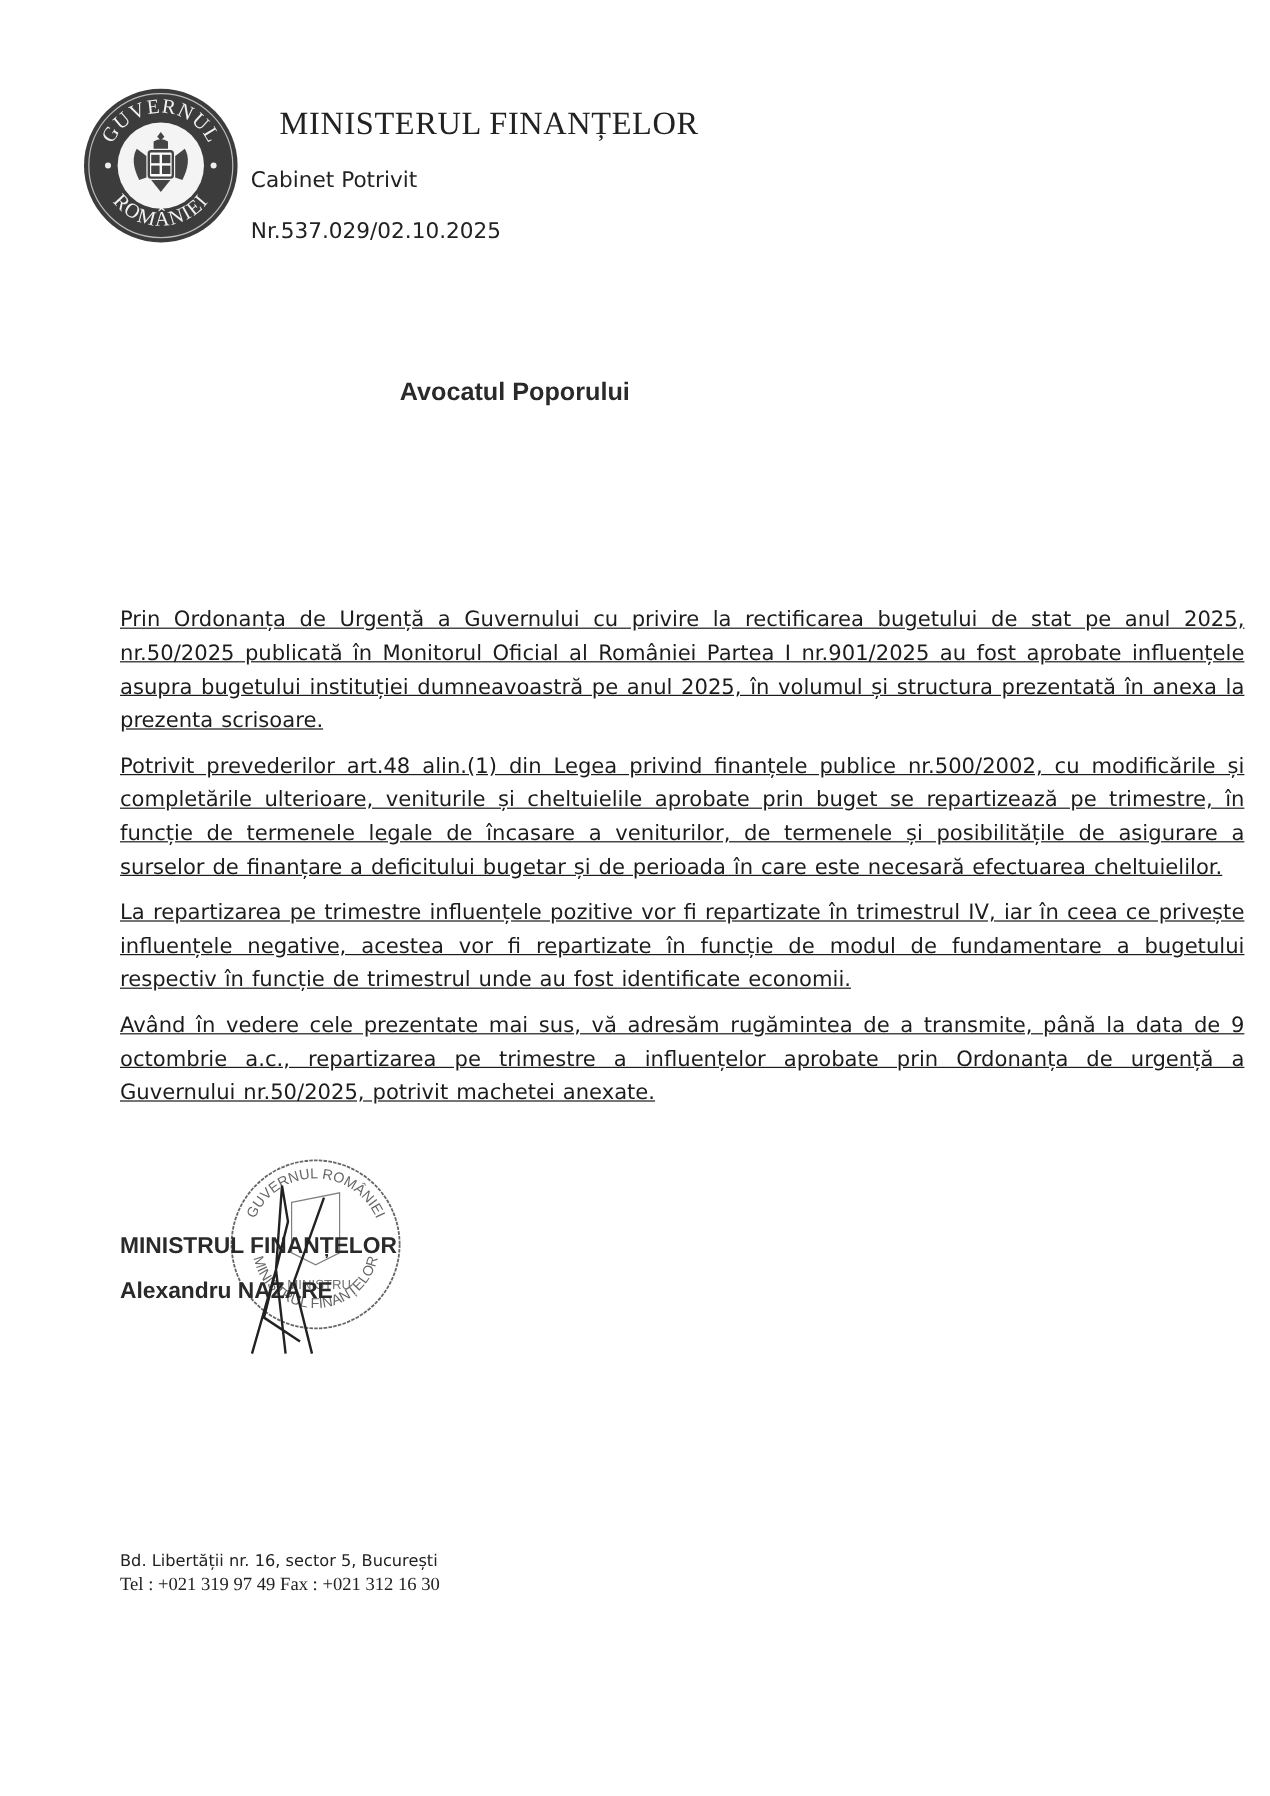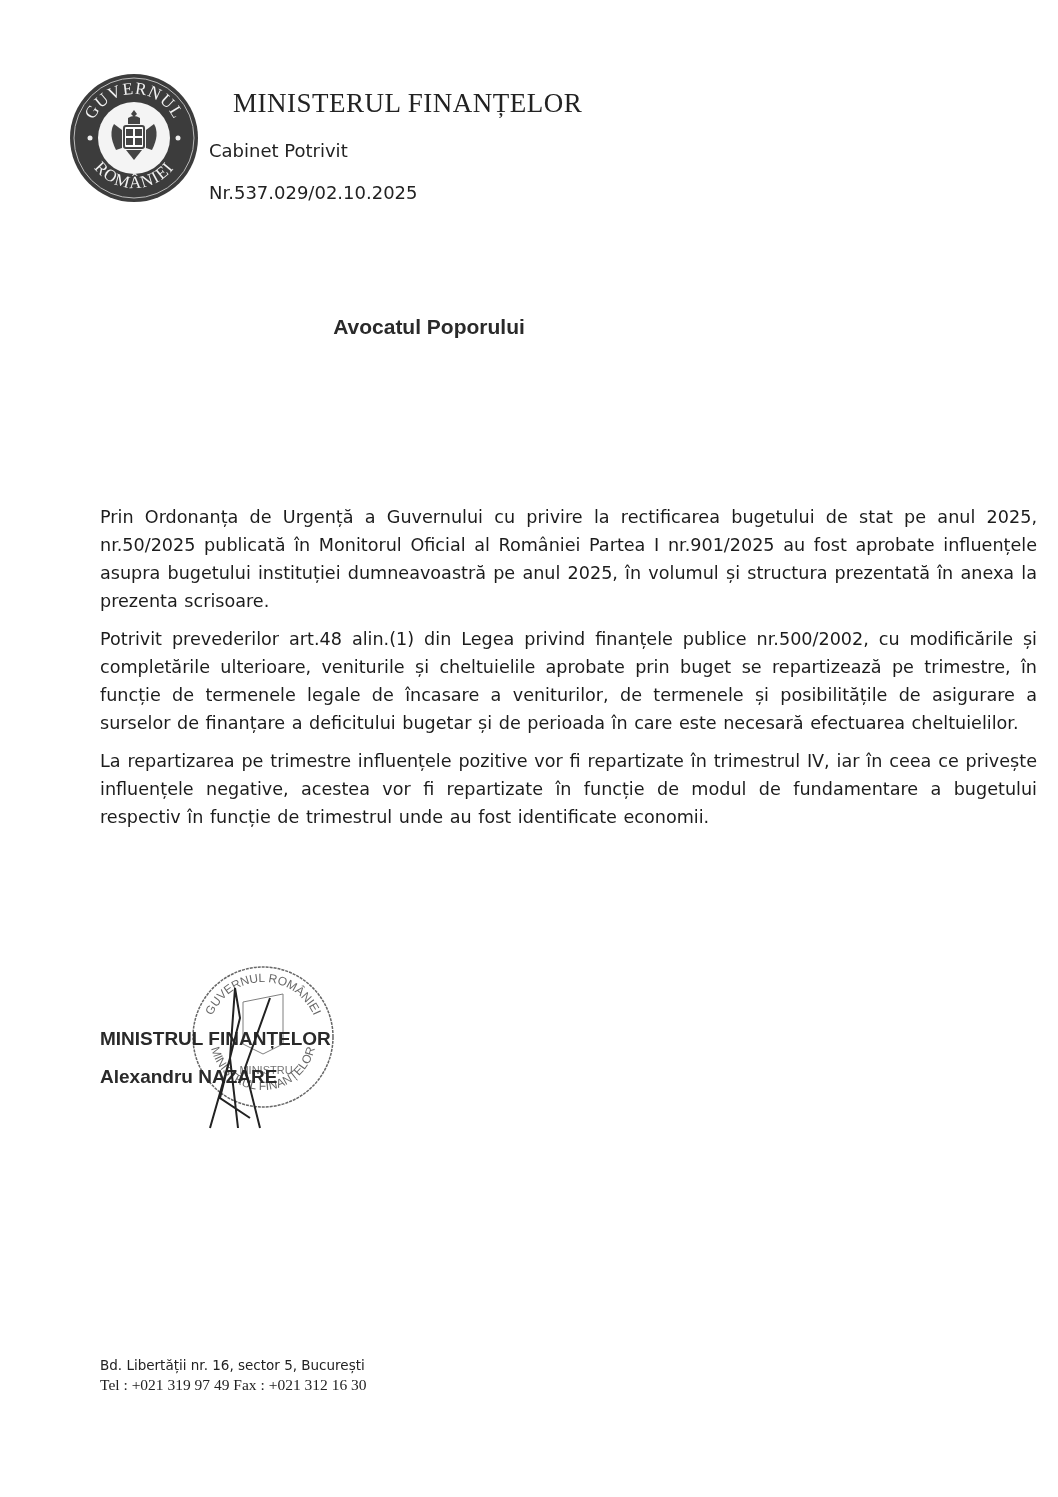--- a/index.html
+++ b/index.html
@@ -7,28 +7,28 @@
   .page { position: absolute; left: 0; top: 0; width: 1058px; height: 1497px; background: #fff; }
 
   .logo { position: absolute; left: 68px; top: 72px; width: 132px; height: 132px; }
   .ministry { position: absolute; left: 209px; top: 88px; font-family: "Liberation Serif", "DejaVu Serif", serif; font-size: 27px; letter-spacing: 0.5px; color: #222; margin-left: 24px; }
   .cabinet { position: absolute; left: 209px; top: 140px; font-family: "DejaVu Sans", sans-serif; font-size: 18px; color: #222; }
   .regnr { position: absolute; left: 209px; top: 182px; font-family: "DejaVu Sans", sans-serif; font-size: 18px; color: #222; }
 
   .recipient { position: absolute; left: 0; width: 858px; top: 315px; text-align: center; font-family: "Liberation Sans", sans-serif; font-weight: bold; font-size: 21px; color: #2a2a2a; }
 
   .body { position: absolute; left: 100px; width: 937px; top: 503px; font-family: "DejaVu Sans", sans-serif; font-size: 17.6px; line-height: 28px; color: #1c1c1c; }
-  .body p { margin: 0 0 10px 0; text-align: justify; text-align-last: left; word-spacing: 1px; }
+  .body p { margin: 0 0 10px 0; text-align: justify; text-align-last: left; word-spacing: 1px; text-decoration: underline; }
 
   .signature { position: absolute; left: 100px; top: 1020px; font-family: "Liberation Sans", sans-serif; font-weight: bold; font-size: 19px; color: #2a2a2a; }
   .signature div { height: 38px; line-height: 38px; }
   .stamp { position: absolute; left: 188px; top: 962px; width: 150px; height: 150px; opacity: 0.75; pointer-events: none; }
   .scribble { position: absolute; left: 190px; top: 978px; width: 100px; height: 160px; pointer-events: none; }
 
-  .footer { position: absolute; left: 100px; top: 1356px; font-family: "DejaVu Sans", sans-serif; font-size: 13.5px; color: #222; line-height: 19px; }
+  .footer { position: absolute; left: 100px; top: 1292px; font-family: "DejaVu Sans", sans-serif; font-size: 13.5px; color: #222; line-height: 19px; }
   .footer .tel { font-family: Liberation Serif, serif; font-size: 15.5px; }
 </style>
 </head>
 <body>
 
 <div class="page">
 
   <div class="logo">
     <svg width="132" height="132" viewBox="0 0 132 132">
       <defs>
@@ -65,20 +65,21 @@
   <div class="ministry">MINISTERUL FINANȚELOR</div>
   <div class="cabinet">Cabinet Potrivit</div>
   <div class="regnr">Nr.537.029/02.10.2025</div>
 
   <div class="recipient">Avocatul Poporului</div>
 
   <div class="body">
     <p>Prin Ordonanța de Urgență a Guvernului cu privire la rectificarea bugetului de stat pe anul 2025, nr.50/2025 publicată în Monitorul Oficial al României Partea I nr.901/2025 au fost aprobate influențele asupra bugetului instituției dumneavoastră pe anul 2025, în volumul și structura prezentată în anexa la prezenta scrisoare.</p>
     <p>Potrivit prevederilor art.48 alin.(1) din Legea privind finanțele publice nr.500/2002, cu modificările și completările ulterioare, veniturile și cheltuielile aprobate prin buget se repartizează pe trimestre, în funcție de termenele legale de încasare a veniturilor, de termenele și posibilitățile de asigurare a surselor de finanțare a deficitului bugetar și de perioada în care este necesară efectuarea cheltuielilor.</p>
     <p>La repartizarea pe trimestre influențele pozitive vor fi repartizate în trimestrul IV, iar în ceea ce privește influențele negative, acestea vor fi repartizate în funcție de modul de fundamentare a bugetului respectiv în funcție de trimestrul unde au fost identificate economii.</p>
+    <p>Având în vedere cele prezentate mai sus, vă adresăm rugămintea de a transmite, până la data de 9 octombrie a.c., repartizarea pe trimestre a influențelor aprobate prin Ordonanța de urgență a Guvernului nr.50/2025, potrivit machetei anexate.</p>
   </div>
 
   <div class="stamp">
     <svg width="150" height="150" viewBox="0 0 150 150">
       <defs>
         <path id="stTop" d="M 20 75 A 55 55 0 0 1 130 75"></path>
         <path id="stBot" d="M 22 75 A 53 53 0 0 0 128 75"></path>
       </defs>
       <circle cx="75" cy="75" r="70" fill="none" stroke="#333" stroke-width="1.5" stroke-dasharray="3 1"></circle>
       <text font-family="Liberation Sans, sans-serif" font-size="12" fill="#333">

